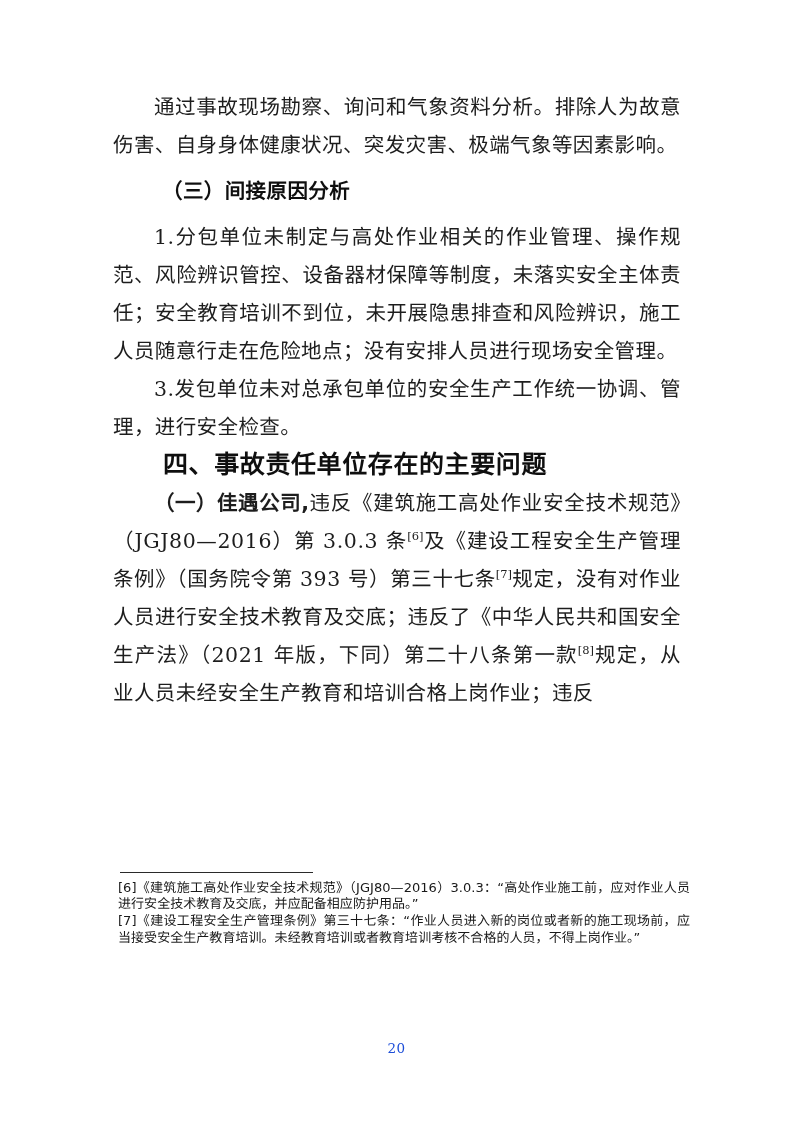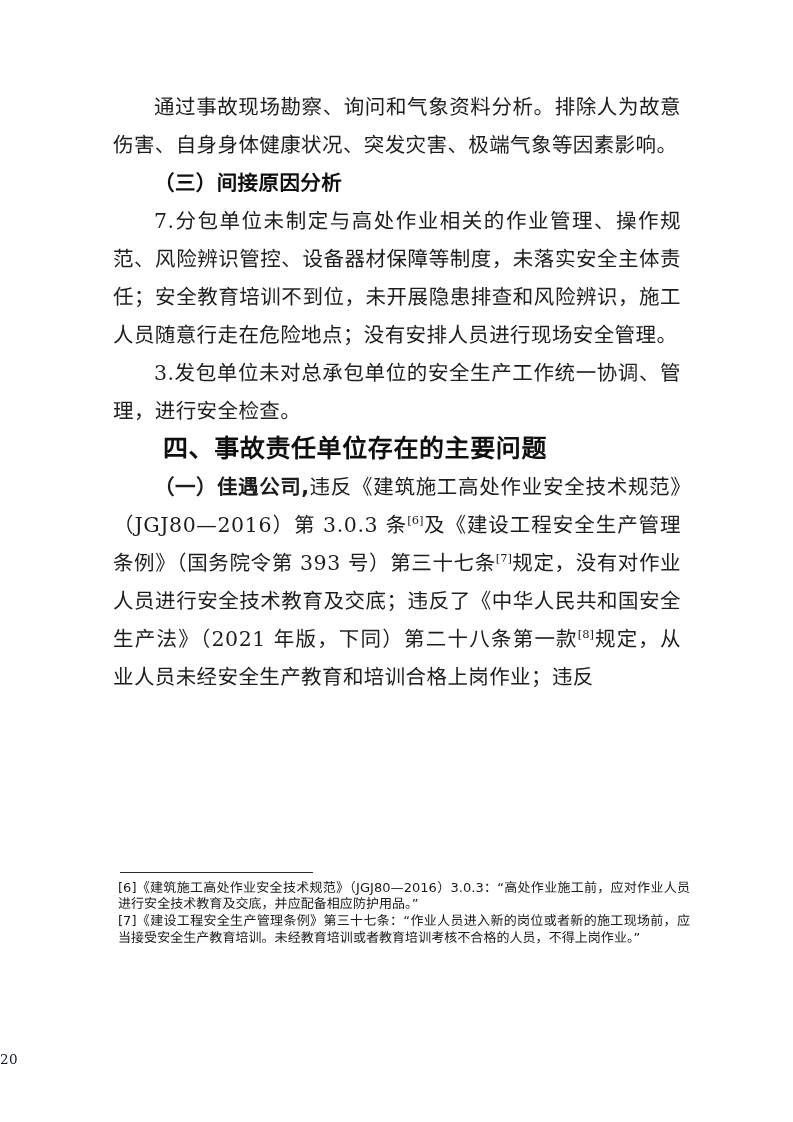--- a/index.html
+++ b/index.html
@@ -38,21 +38,21 @@
     text-indent: 2em;
   }
 
   .para.numbered { text-indent: 2em; }
 
   
   .heading {
     font-size: 20.5px;
     line-height: 38px;
     letter-spacing: 0.4px;
-    margin: 0;
+    margin: 8px;
     font-weight: 700;
     text-indent: 2em;
     color: #0f0f0f;
     font-family: "DejaVu Sans", "Liberation Sans", sans-serif;
   }
   .heading-major {
     font-size: 25px;
     line-height: 38px;
     letter-spacing: 0.6px;
     margin: 0;
@@ -107,40 +107,39 @@
     color: #191919;
     font-family: "DejaVu Sans", "Liberation Sans", sans-serif;
   }
 
   
   .page-number {
     position: absolute;
     left: 0;
     top: 1040px;
     width: 793px;
-    text-align: left;
+    text-align: center;
     font-size: 13.5px;
-    color: #0f172a;
+    color: #1d4ed8;
     font-family: "DejaVu Serif", "Liberation Serif", serif;
     letter-spacing: 0.5px;
-    margin-top: 11px;
   }
 </style>
 </head>
 <body>
 
 <div class="page">
 
   <div class="body-block">
 
     <p class="para">通过事故现场勘察、询问和气象资料分析。排除人为故意伤害、自身身体健康状况、突发灾害、极端气象等因素影响。</p>
 
     <p class="heading">（三）间接原因分析</p>
 
-    <p class="para numbered">7.分包单位未制定与高处作业相关的作业管理、操作规范、风险辨识管控、设备器材保障等制度，未落实安全主体责任；安全教育培训不到位，未开展隐患排查和风险辨识，施工人员随意行走在危险地点；没有安排人员进行现场安全管理。</p>
+    <p class="para numbered">1.分包单位未制定与高处作业相关的作业管理、操作规范、风险辨识管控、设备器材保障等制度，未落实安全主体责任；安全教育培训不到位，未开展隐患排查和风险辨识，施工人员随意行走在危险地点；没有安排人员进行现场安全管理。</p>
 
 
     <p class="para numbered">3.发包单位未对总承包单位的安全生产工作统一协调、管理，进行安全检查。</p>
 
     <p class="heading-major">四、事故责任单位存在的主要问题</p>
 
     <p class="para">
       <span class="lead-bold">（一）佳遇公司,</span><span class="liability-rest"><span>违反《建筑施工高处作业安全技术规</span><span>范》（</span><span class="latin">JGJ80—2016</span><span>）第 </span><span class="latin">3.0.3</span><span> 条</span><sup class="fn-ref">[6]</sup><span>及《建设工程安全生产管理条例》（国务院令第 </span><span class="latin">393</span><span> 号）第三十七条</span><sup class="fn-ref">[7]</sup><span>规定，没有对作业人员进行安全技术教育及交底；违反了《中华人民共和国安全生产法》（</span><span class="latin">2021</span><span> 年版，下同）第二十八条第一款</span><sup class="fn-ref">[8]</sup><span>规定，从业人员未经安全生产教育和培训合格上岗作业；违反</span></span>
     </p>
 

